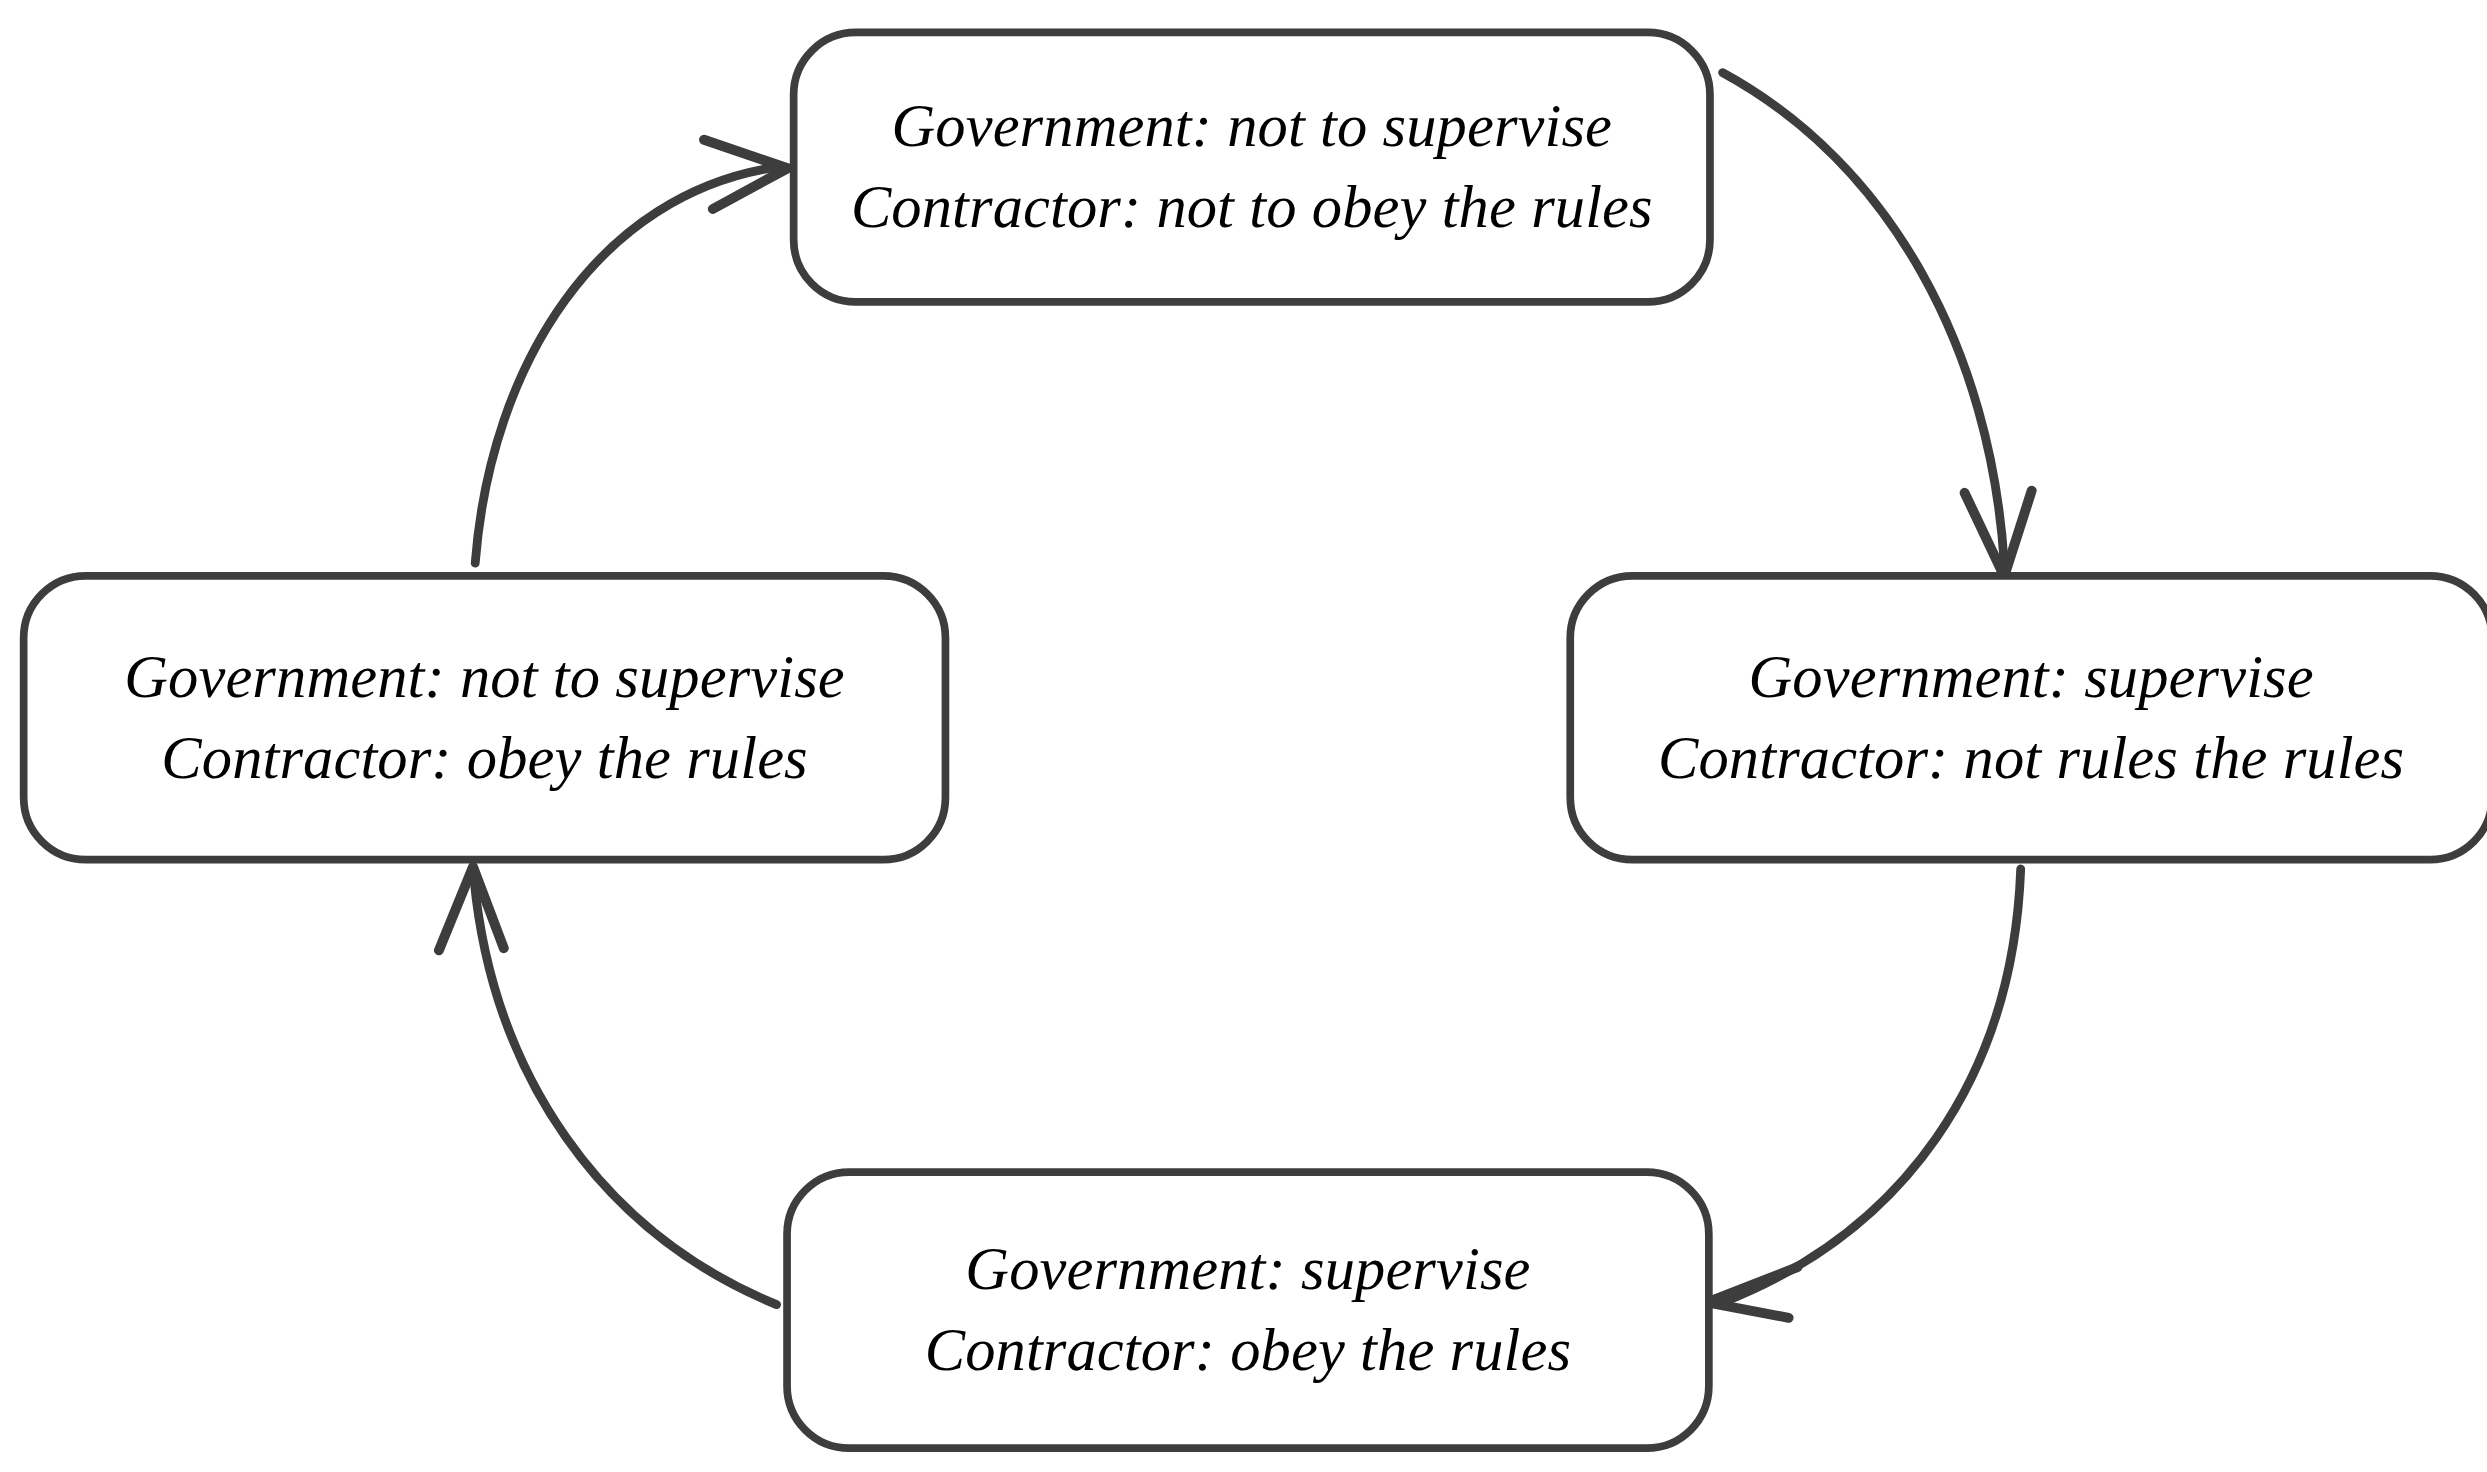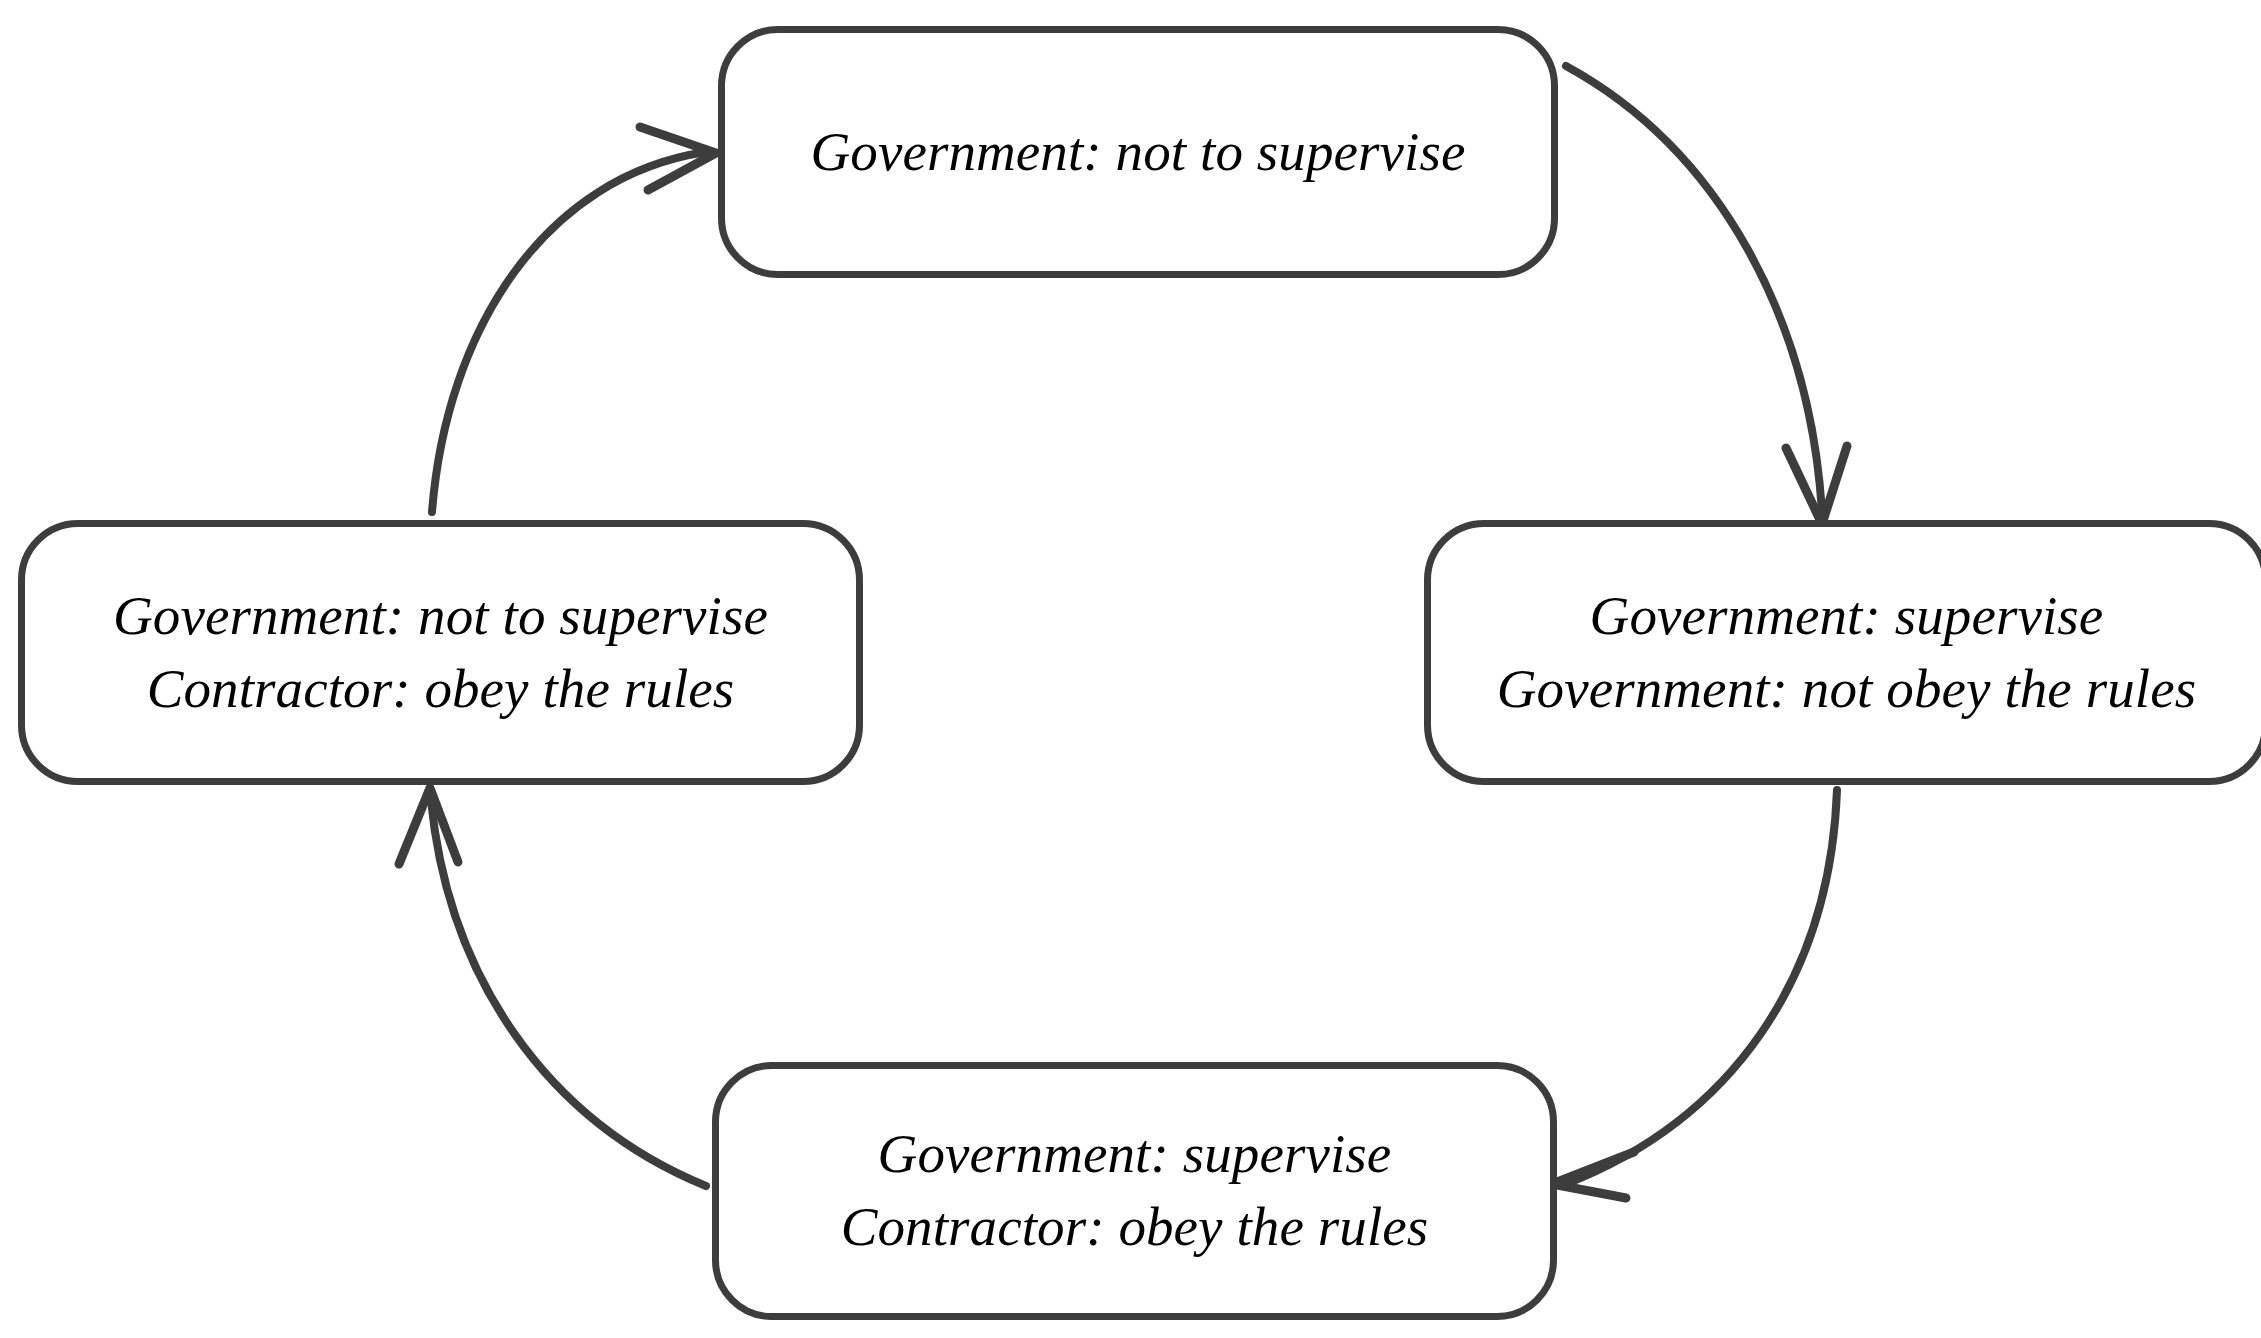--- a/index.html
+++ b/index.html
@@ -95,25 +95,26 @@
     </g>
 
     <g>
       <path d="M 432 512 C 446 330, 545 176, 706 152" fill="none" stroke="#3d3d3d" stroke-width="8" stroke-linecap="round"></path>
       <path d="M 640 127 L 716 153 L 648 190" fill="none" stroke="#3d3d3d" stroke-width="9" stroke-linecap="round" stroke-linejoin="round"></path>
     </g>
   </svg>
 
   <div class="node" id="node-top">
     <span class="line">Government: not to supervise</span>
+    <span class="line">Contractor: not to obey the rules</span>
   </div>
 
   <div class="node" id="node-right">
     <span class="line">Government: supervise</span>
-    <span class="line">Government: not obey the rules</span>
+    <span class="line">Contractor: not rules the rules</span>
   </div>
 
   <div class="node" id="node-bottom">
     <span class="line">Government: supervise</span>
     <span class="line">Contractor: obey the rules</span>
   </div>
 
   <div class="node" id="node-left">
     <span class="line">Government: not to supervise</span>
     <span class="line">Contractor: obey the rules</span>

